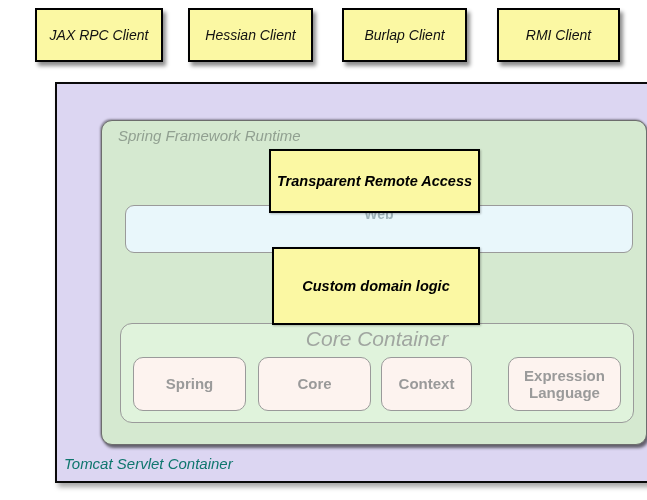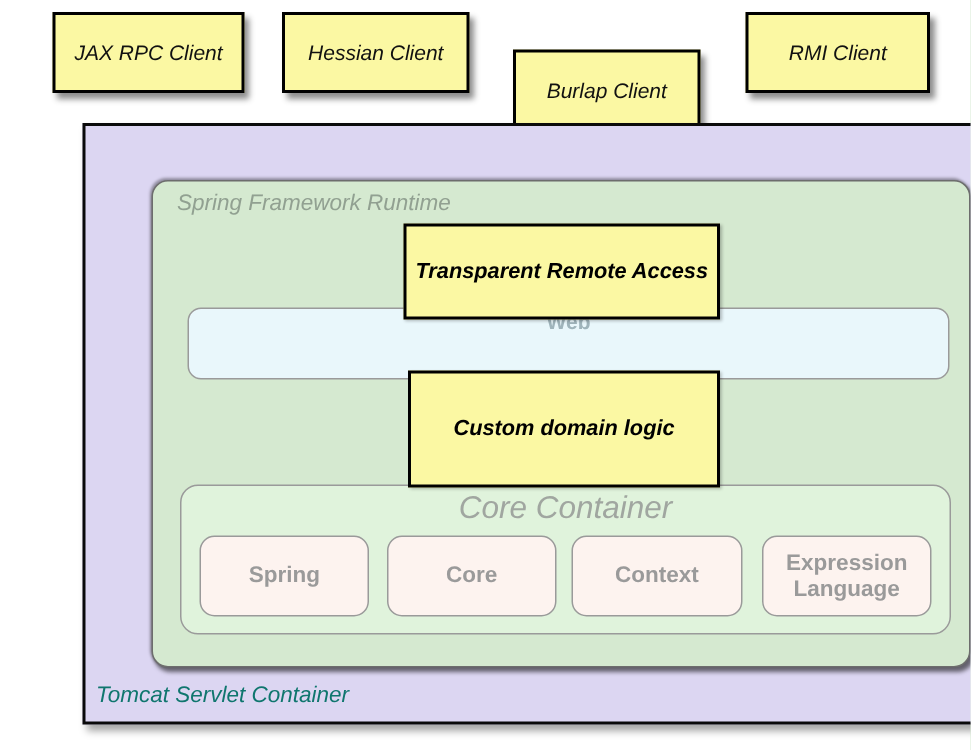--- a/index.html
+++ b/index.html
@@ -15,21 +15,21 @@
   
   .client-box{
     position:absolute;top:8px;height:54px;
     background:var(--yellow);border:2px solid var(--ink);
     box-shadow:3px 4px 4px rgba(0,0,0,0.45);
     display:flex;align-items:center;justify-content:center;
     font-style:italic;font-size:14px;color:#111;
   }
   .client-jax{left:35px;width:128px;}
   .client-hessian{left:188px;width:125px;}
-  .client-burlap{left:342px;width:125px;margin-top:25px;}
+  .client-burlap{left:342px;width:125px;}
   .client-rmi{left:497px;width:123px;}
   
   .tomcat{
     position:absolute;left:11px;top:82px;width:624px;height:401px;
     background:var(--lavender);border:2px solid #0a0a0a;
     box-shadow:3px 4px 5px rgba(0,0,0,0.35);
     margin-left:44px;
   }
   .tomcat-label{
     position:absolute;left:7px;bottom:9px;
@@ -73,21 +73,21 @@
   }
   .module{
     position:absolute;top:33px;height:54px;
     background:var(--pink);border:1px solid #9a9a9a;border-radius:10px;
     display:flex;align-items:center;justify-content:center;text-align:center;
     font-weight:bold;font-size:15px;color:var(--gray-label);line-height:1.15;
     padding:0 6px;
   }
   .mod-beans{left:12px;width:113px;}
   .mod-core{left:137px;width:113px;}
-  .mod-context{left:260px;width:114px;}
+  .mod-context{left:260px;width:91px;}
   .mod-expression{left:387px;width:113px;}
 </style>
 </head>
 <body>
 
 <div class="canvas">
 
   <div class="client-box client-jax">
     <span>JAX RPC Client</span>
   </div>

